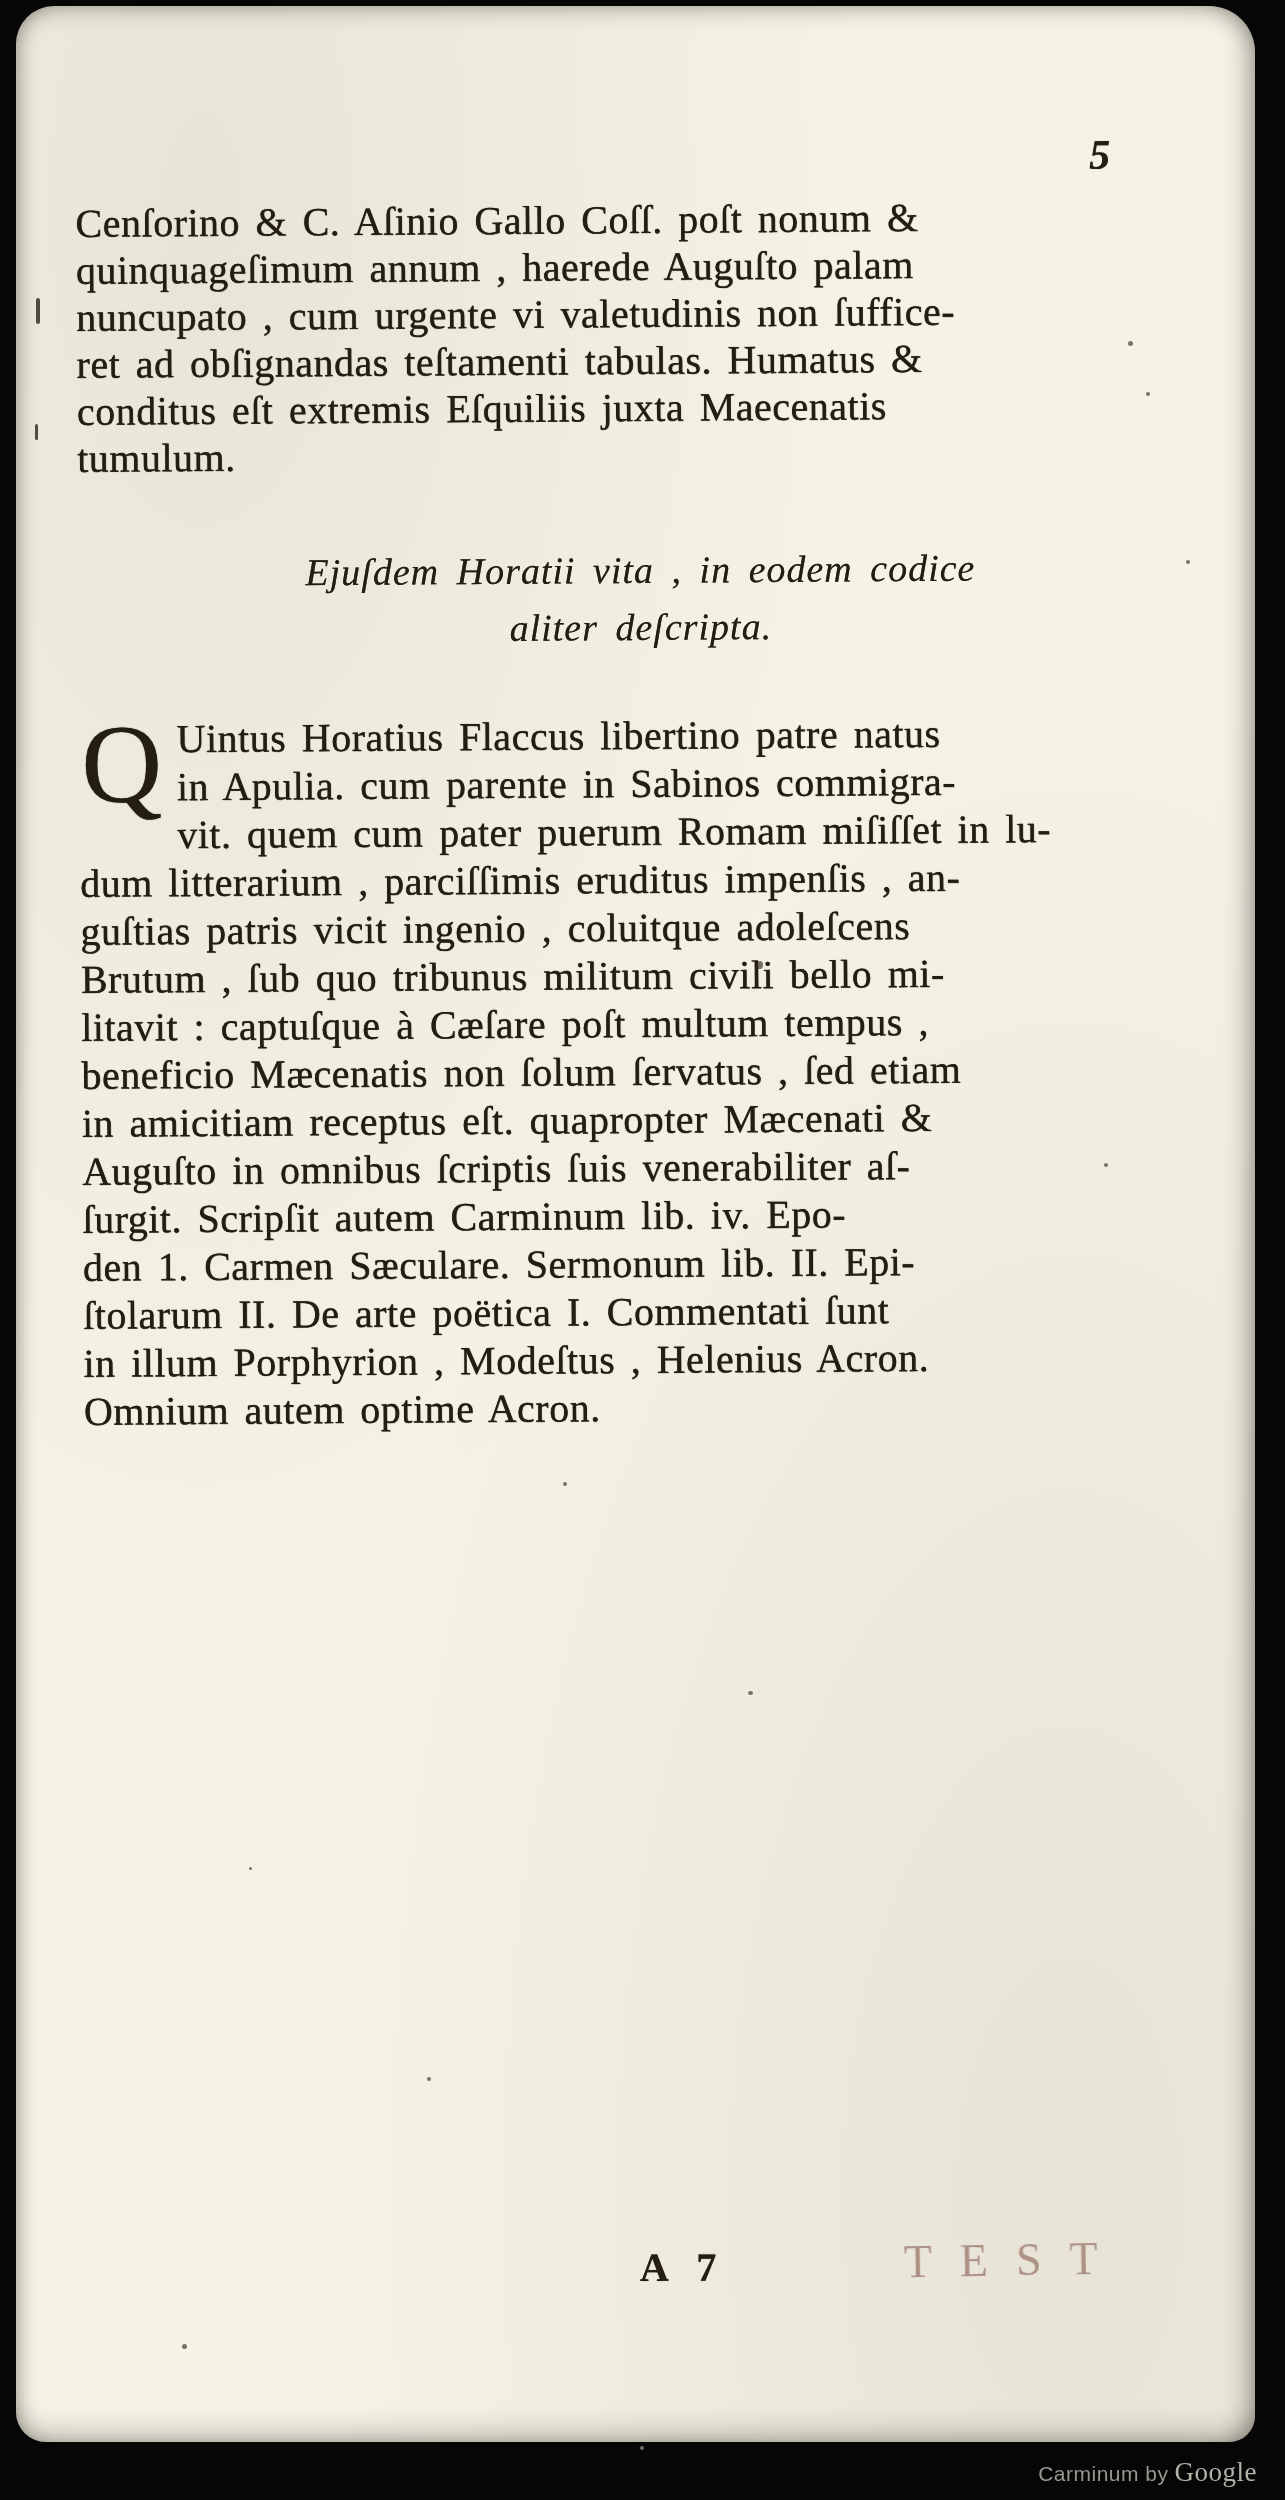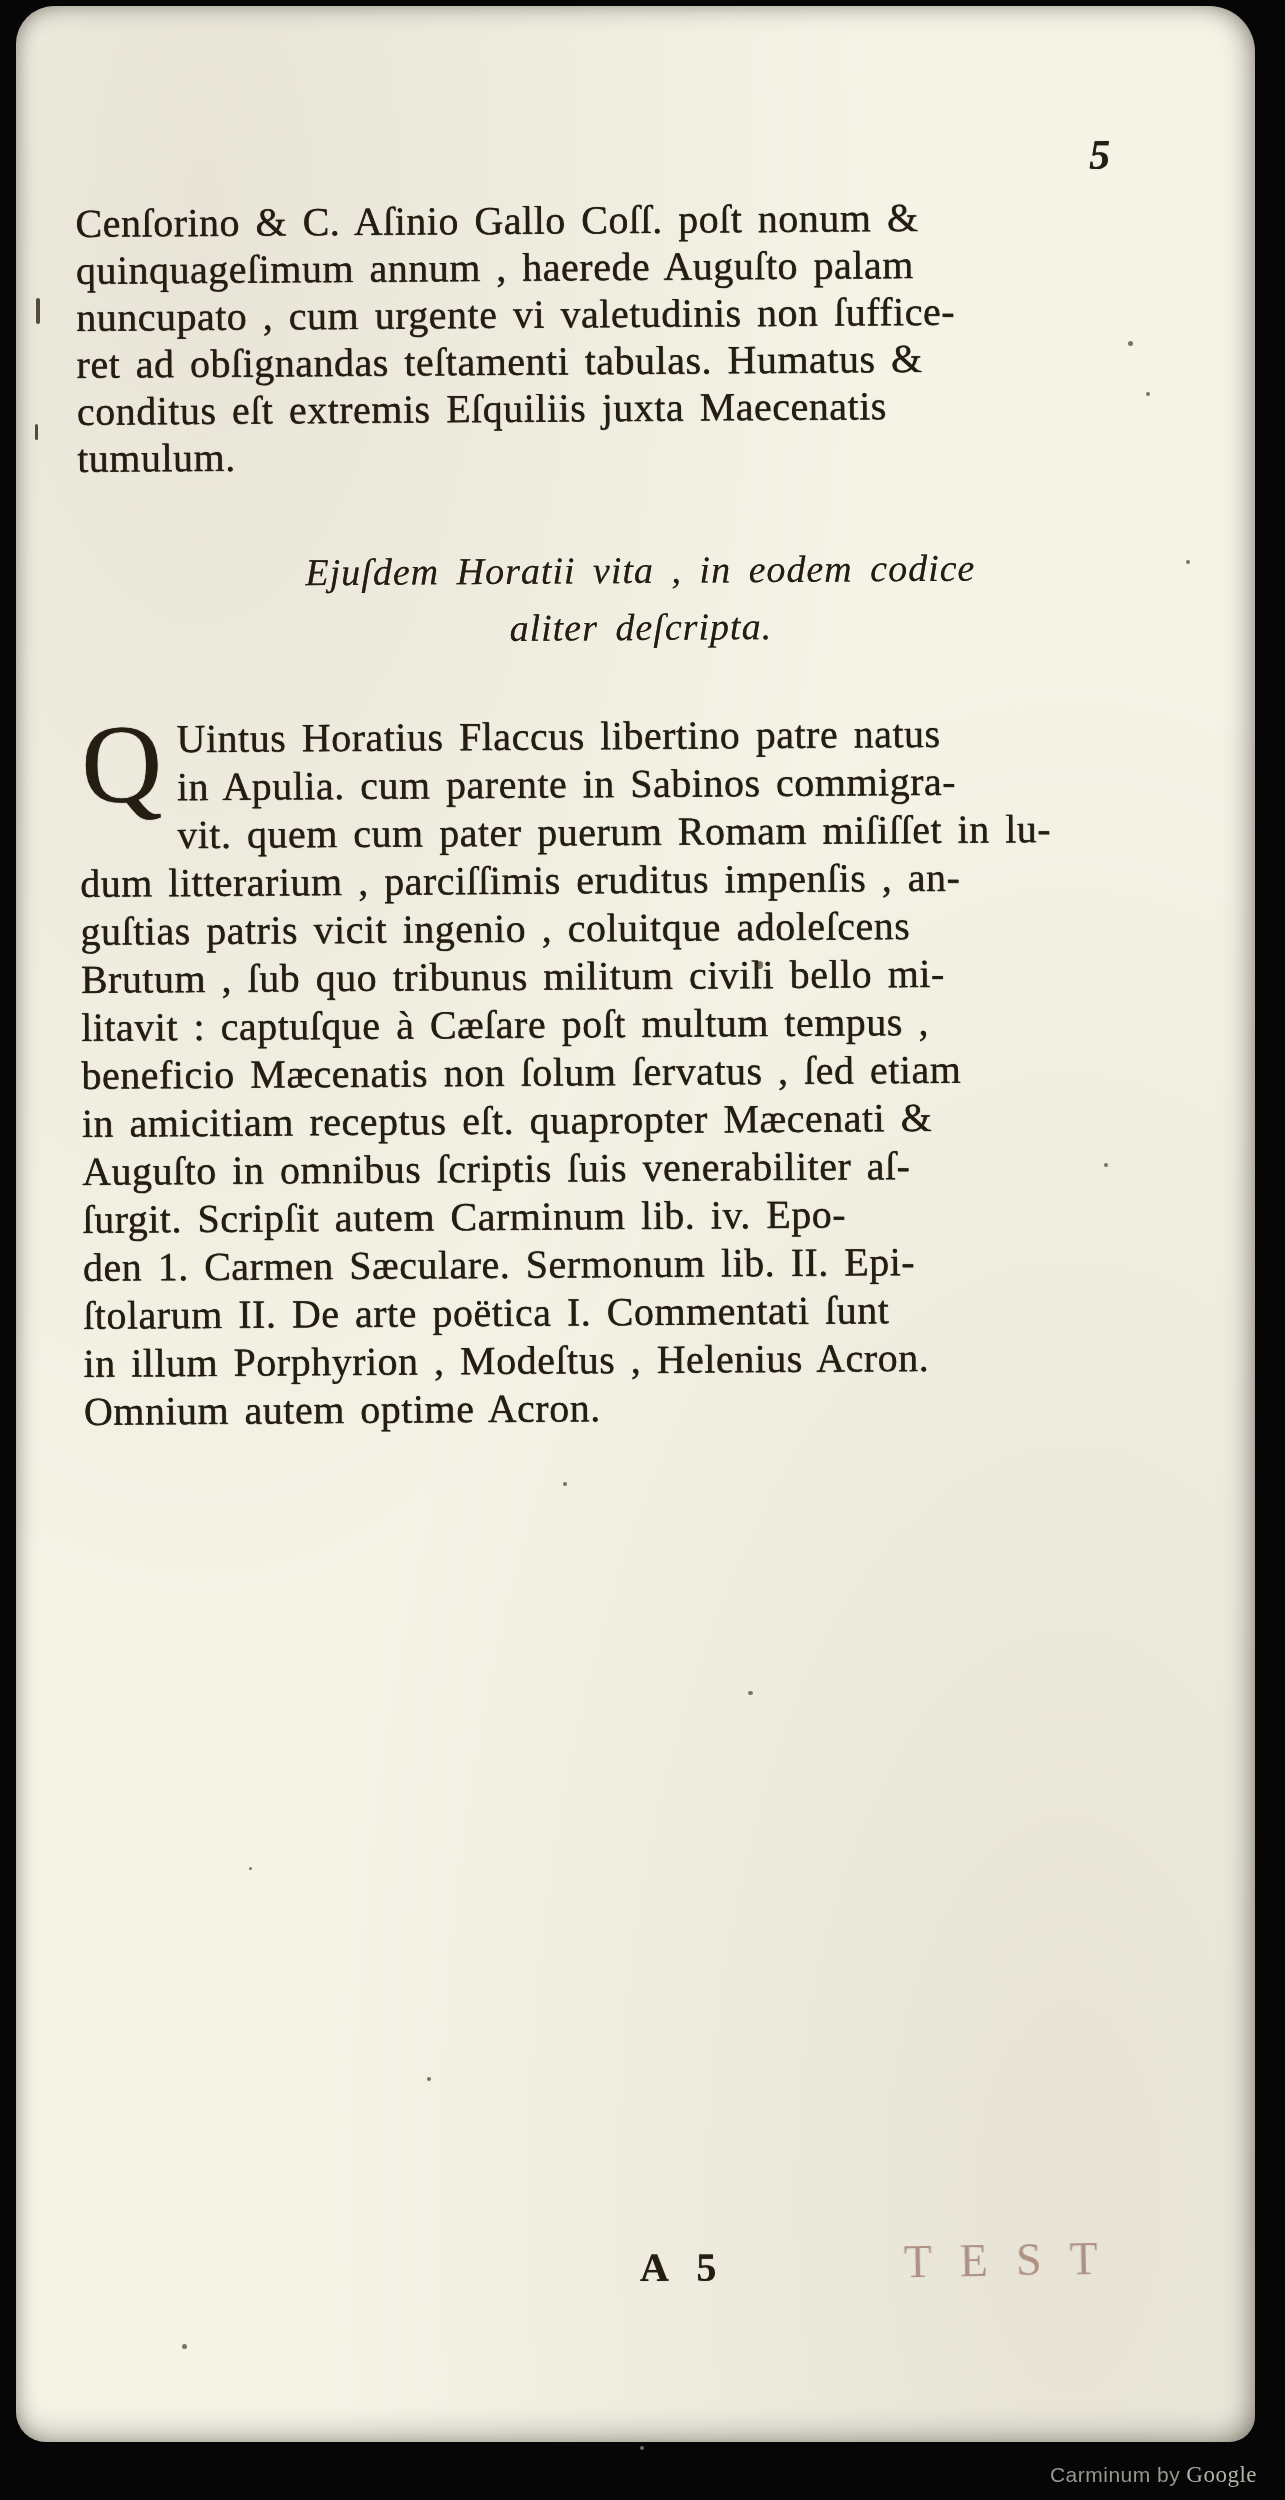--- a/index.html
+++ b/index.html
@@ -113,21 +113,21 @@
     position: absolute;
     right: 28px;
     bottom: 12px;
     color: var(--watermark, #98978e);
     font-size: 21px;
     letter-spacing: 0.5px;
     font-family: "Liberation Sans", sans-serif;
   }
   .google-watermark .brand {
     font-family: "Liberation Serif", serif;
-    font-size: 23px;
+    font-size: 27px;
     color: #b3b2a9;
     margin-left: 6px;
   }
   
   .speck {
     position: absolute;
     background: #352c1e;
     border-radius: 50%;
     opacity: 0.65;
   }
@@ -169,21 +169,21 @@
 beneficio Mæcenatis non ſolum ſervatus , ſed etiam
 in amicitiam receptus eſt. quapropter Mæcenati &amp;
 Auguſto in omnibus ſcriptis ſuis venerabiliter aſ-
 ſurgit. Scripſit autem Carminum lib. iv. Epo-
 den 1. Carmen Sæculare. Sermonum lib. II. Epi-
 ſtolarum II. De arte poëtica I. Commentati ſunt
 in illum Porphyrion , Modeſtus , Helenius Acron.
 Omnium autem optime Acron.</span>
       </div>
 
-      <div class="signature-mark">A 5</div>
+      <div class="signature-mark">A 7</div>
 
       <div class="library-stamp">TEST</div>
 
     </div>
   </div>
 
   <div class="speck" style="left:1128px; top:341px; width:5px; height:5px;"></div>
   <div class="speck" style="left:1146px; top:392px; width:4px; height:4px;"></div>
   <div class="speck" style="left:757px; top:961px; width:6px; height:8px; border-radius:60% 60% 60% 20%;"></div>
   <div class="bar-speck" style="left:36px; top:298px; width:4px; height:26px;"></div>

